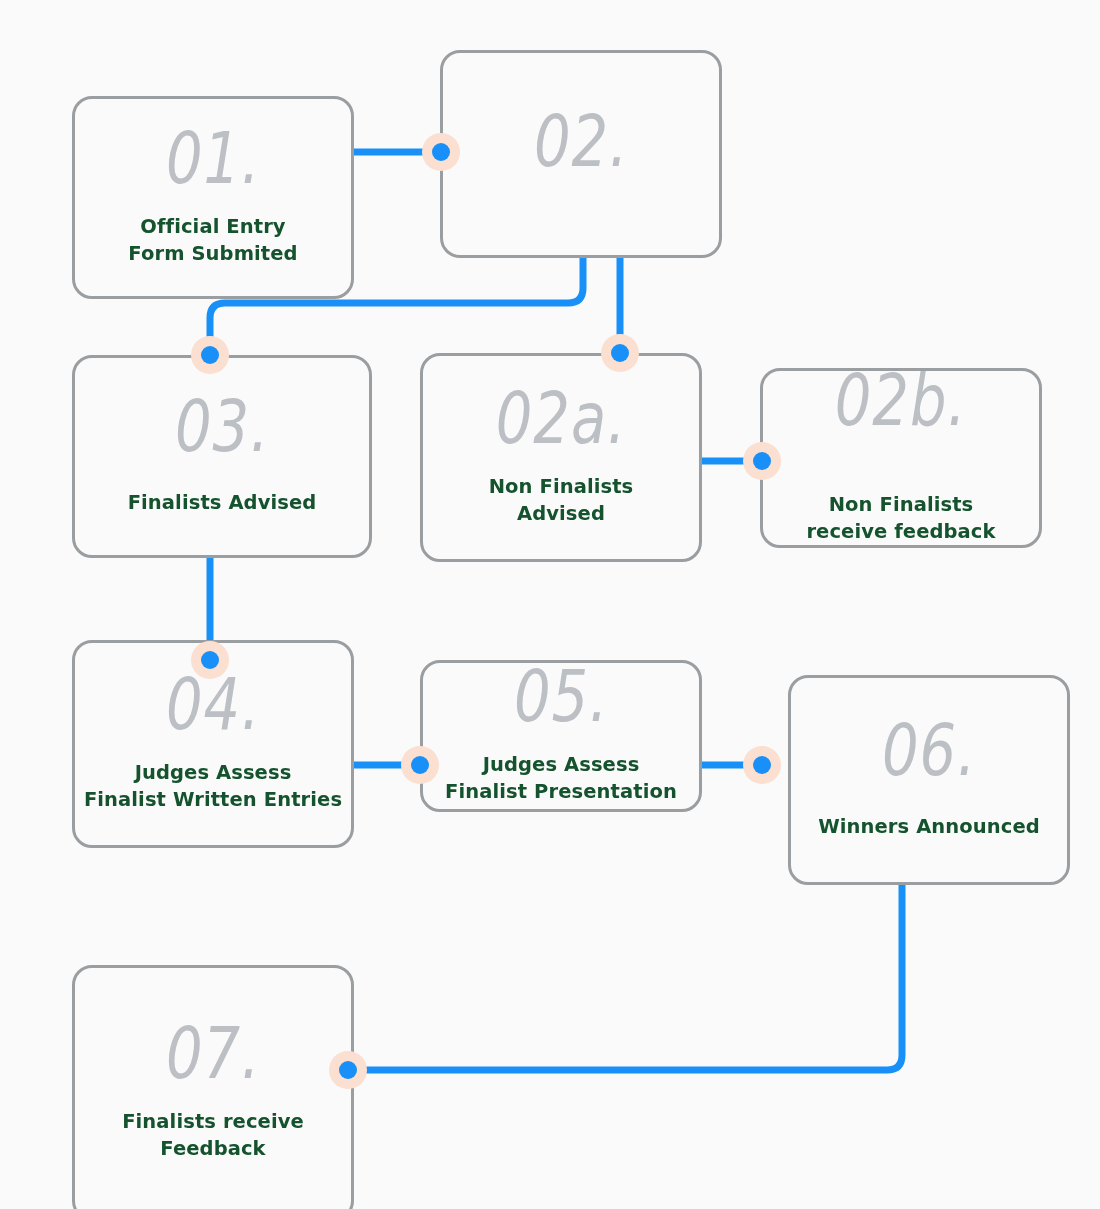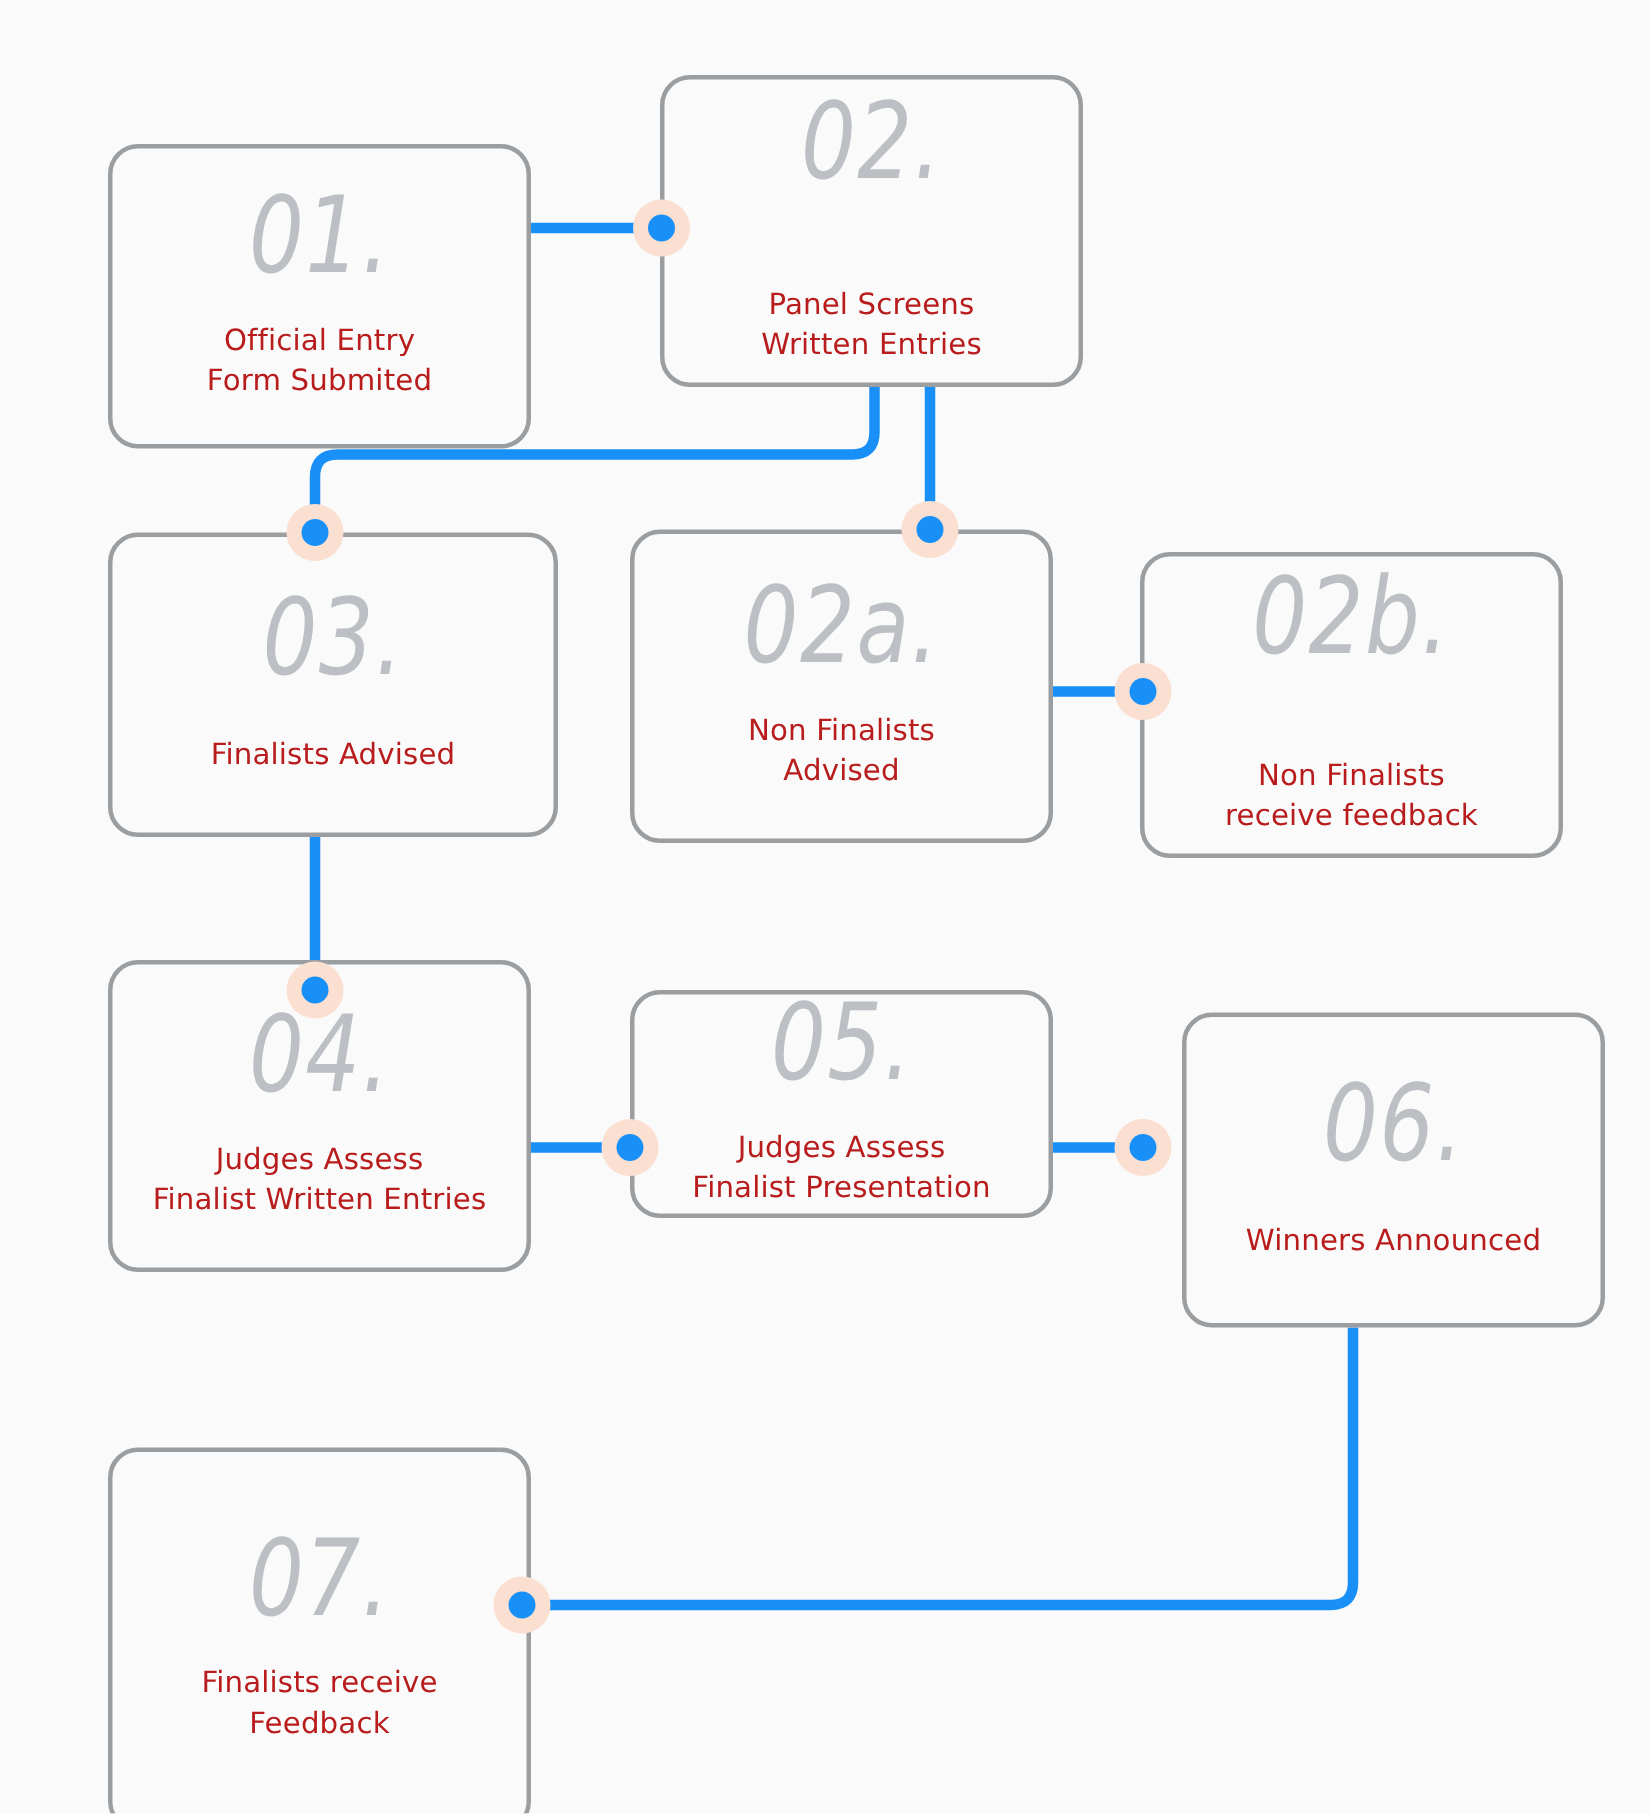--- a/index.html
+++ b/index.html
@@ -51,24 +51,24 @@
     letter-spacing: 1px;
     font-family: "DejaVu Sans", "Liberation Sans", sans-serif;
     -webkit-font-smoothing: antialiased;
     transform: scaleY(1.18) scaleX(0.96);
     transform-origin: center center;
     margin-bottom: 26px;
     white-space: nowrap;
     user-select: none;
   }
   .node-label {
-    color: #b91c1c;
+    color: #14532d;
     font-size: 19.5px;
     line-height: 1.36;
-    font-weight: 400;
+    font-weight: 700;
     letter-spacing: 0.1px;
     white-space: pre-line;
     padding: 0 6px;
   }
 
   
   .node.single .node-number { margin-bottom: 34px; }
 
   
   .dot {
@@ -108,33 +108,31 @@
     </svg>
 
   <div id="nodes-layer">
       <div class="node" style="left: 72px; top: 50px; width: 282px; height: 203px; margin-top: 46px;">
         <div class="node-number">01.</div>
         <div class="node-label">Official Entry
 Form Submited</div>
       </div>
       <div class="node" style="left: 440px; top: 50px; width: 282px; height: 208px; gap: 39px;">
         <div class="node-number">02.</div>
-        <div class="node-label">Panel Screens
-Written Entries</div>
       </div>
       <div class="node single" style="left: 72px; top: 355px; width: 300px; height: 203px;">
         <div class="node-number">03.</div>
         <div class="node-label">Finalists Advised</div>
       </div>
       <div class="node" style="left: 420px; top: 353px; width: 282px; height: 209px;">
         <div class="node-number">02a.</div>
         <div class="node-label">Non Finalists
 Advised</div>
       </div>
-      <div class="node" style="left: 760px; top: 368px; width: 282px; height: 204px; gap: 36px;">
+      <div class="node" style="left: 760px; top: 368px; width: 282px; height: 180px; gap: 36px;">
         <div class="node-number">02b.</div>
         <div class="node-label">Non Finalists
 receive feedback</div>
       </div>
       <div class="node" style="left: 72px; top: 640px; width: 282px; height: 208px;">
         <div class="node-number">04.</div>
         <div class="node-label">Judges Assess
 Finalist Written Entries</div>
       </div>
       <div class="node" style="left: 420px; top: 660px; width: 282px; height: 152px; align-items: center;">

